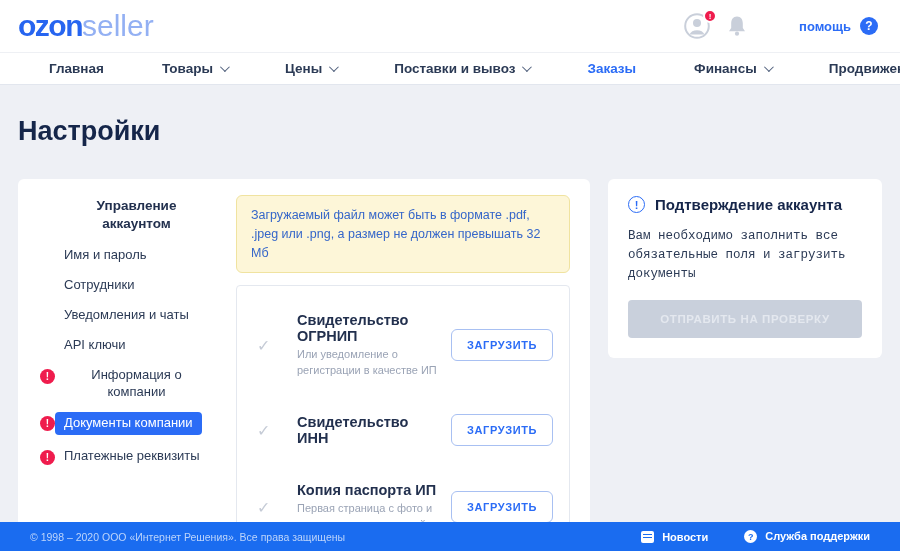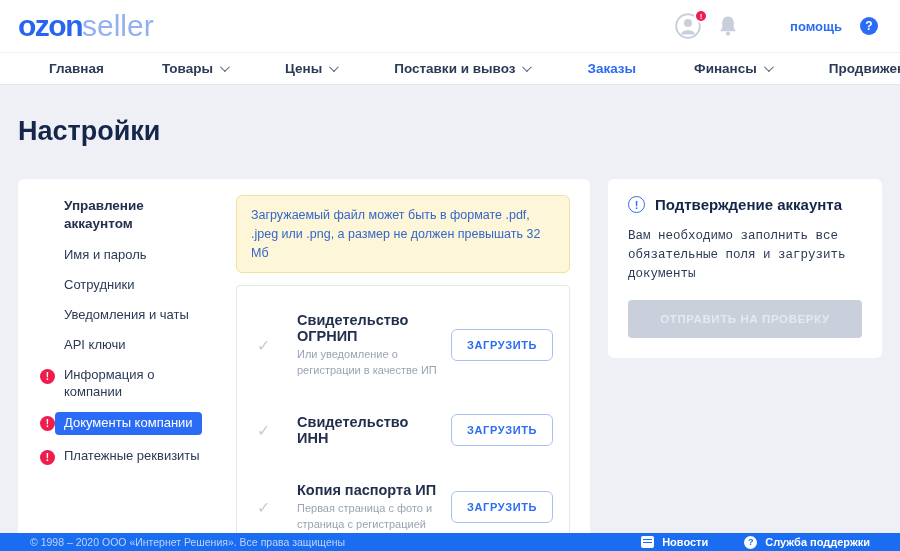--- a/index.html
+++ b/index.html
@@ -12,21 +12,21 @@
          padding:0 22px 0 18px; border-bottom:1px solid #eef0f4; }
   .logo { display:flex; align-items:baseline; cursor:pointer; }
   .logo-bold { font-size:30px; font-weight:800; color:#2765f0; letter-spacing:-1.5px; }
   .logo-light { font-size:30px; font-weight:400; color:#93b0f3; letter-spacing:0px; }
   .hdr-right { margin-left:auto; display:flex; align-items:center; }
   .profile-wrap { position:relative; width:27px; height:26px; cursor:pointer; }
   .profile-badge { position:absolute; top:-4px; right:-6px; width:14px; height:14px;
     background:#ef1c4d; border:2px solid #fff; border-radius:50%; color:#fff;
     font-size:8px; font-weight:700; display:flex; align-items:center; justify-content:center; }
   .bell-wrap { margin-left:16px; cursor:pointer; display:flex; }
-  .help-wrap { margin-left:52px; display:flex; align-items:center; gap:18px; cursor:pointer; }
+  .help-wrap { margin-left:52px; display:flex; align-items:center; gap:9px; cursor:pointer; }
   .help-label { color:#2b6cf6; font-size:13px; font-weight:700; }
   .help-q { width:18px; height:18px; border-radius:50%; background:#2b6cf6; color:#fff;
     font-size:12px; font-weight:700; display:flex; align-items:center; justify-content:center; }
   
   .nav { height:32px; background:#fff; border-bottom:1px solid #e2e6ee;
          display:flex; align-items:center; padding:0 18px; gap:27px; }
   .nav-item { font-size:13.5px; font-weight:700; color:#2b3a55; display:flex;
               align-items:center; gap:7px; cursor:pointer; white-space:nowrap;padding-left:31px; }
   .nav-item.active { color:#2b6cf6; }
   .chev { width:7px; height:7px; border-right:1.8px solid #51607d; border-bottom:1.8px solid #51607d;
@@ -37,21 +37,21 @@
   .card { background:#fff; border-radius:6px; }
   .left-card { width:572px; min-height:365px; display:flex; padding:16px 20px 22px 22px; }
   
   .sidebar { width:196px; flex-shrink:0; padding-top:2px; }
   .sb-header { display:flex; margin-bottom:15px; }
   .sb-header .sb-label { font-weight:700; font-size:13.5px; color:#22304e; }
   .sb-item { display:flex; align-items:flex-start; margin-bottom:13px; cursor:pointer; }
   .badge-slot { width:24px; flex-shrink:0; padding-top:2px; }
   .warn-badge { width:15px; height:15px; border-radius:50%; background:#ef1c4d; color:#fff;
     font-size:10px; font-weight:700; display:flex; align-items:center; justify-content:center; }
-  .sb-label { font-size:13px; color:#2b3a55; line-height:1.3; max-width:145px; }
+  .sb-label { font-size:13px; color:#2b3a55; line-height:1.3; max-width:145px;text-align:center; }
   .sb-label.selected { background:#2b6cf6; color:#fff; padding:3px 9px 4px;
     border-radius:4px; margin-left:-9px; margin-top:-2px; white-space:nowrap; max-width:none; }
   
   .main { flex:1; padding-top:0; }
   .info-box { background:#fdf6d8; border:1px solid #f0e3a0; border-radius:6px;
     padding:10px 14px; font-size:12.5px; line-height:1.5; color:#3566c9; }
   .docs { border:1px solid #e4e8ef; border-radius:4px; margin-top:12px; padding:26px 16px 26px 16px; }
   .doc-row { display:flex; align-items:center; margin-bottom:36px; }
   .doc-row:last-child { margin-bottom:0; }
   .doc-check { width:44px; flex-shrink:0; color:#c5cbd6; font-size:16px; padding-left:4px; }
@@ -66,25 +66,25 @@
   .rc-title-row { display:flex; align-items:center; gap:10px; }
   .info-icon { width:17px; height:17px; border-radius:50%; border:1.5px solid #2b6cf6;
     color:#2b6cf6; font-size:11px; font-weight:700; display:flex; align-items:center;
     justify-content:center; flex-shrink:0; }
   .rc-title { font-size:15px; font-weight:700; color:#16264a; }
   .rc-body { margin-top:14px; font-size:12.5px; line-height:1.5; color:#2b3a55;font-family:Liberation Mono, monospace; }
   .rc-btn { margin-top:17px; width:100%; background:#c9d0dc; color:#e4e8ef; border:none;
     border-radius:4px; font-size:11.5px; font-weight:700; letter-spacing:0.6px;
     padding:13px 0; font-family:inherit; cursor:default; }
   
-  .footer { position:absolute; left:0; bottom:0; width:900px; height:18px; background:#1a6cf0;
+  .footer { position:absolute; left:0; bottom:0; width:900px; height:29px; background:#1a6cf0;
     display:flex; align-items:center; justify-content:space-between; padding:8px 30px; }
   .ft-copy { color:#bcd4fb; font-size:10.5px; }
   .ft-right { display:flex; align-items:center; gap:36px; }
-  .ft-link { display:flex; align-items:center; gap:8px; color:#fff; font-weight:700;
+  .ft-link { display:flex; gap:8px; color:#fff; font-weight:700;
     font-size:11px; cursor:pointer; }
   .news-ico { width:13px; height:12px; background:#fff; border-radius:2px; position:relative; }
   .news-ico::after { content:""; position:absolute; left:2px; top:3px; width:9px; height:6px;
     background:repeating-linear-gradient(#1a6cf0 0 1px, transparent 1px 3px); }
   .q-ico { width:13px; height:13px; border-radius:50%; background:#fff; color:#1a6cf0;
     font-size:9px; font-weight:700; display:flex; align-items:center; justify-content:center; }
 </style>
 </head>
 <body>
 

